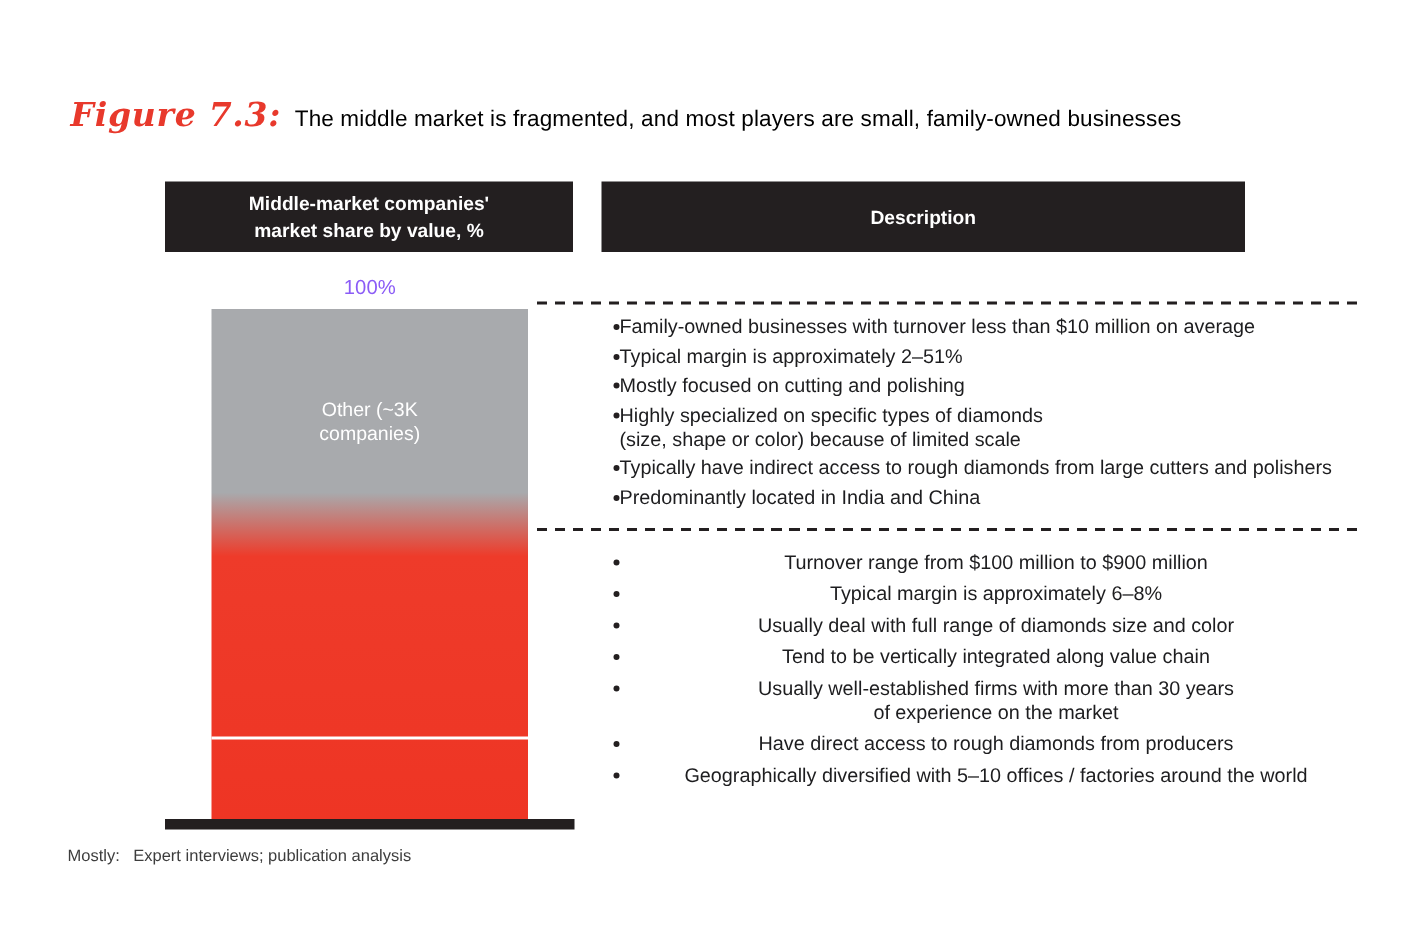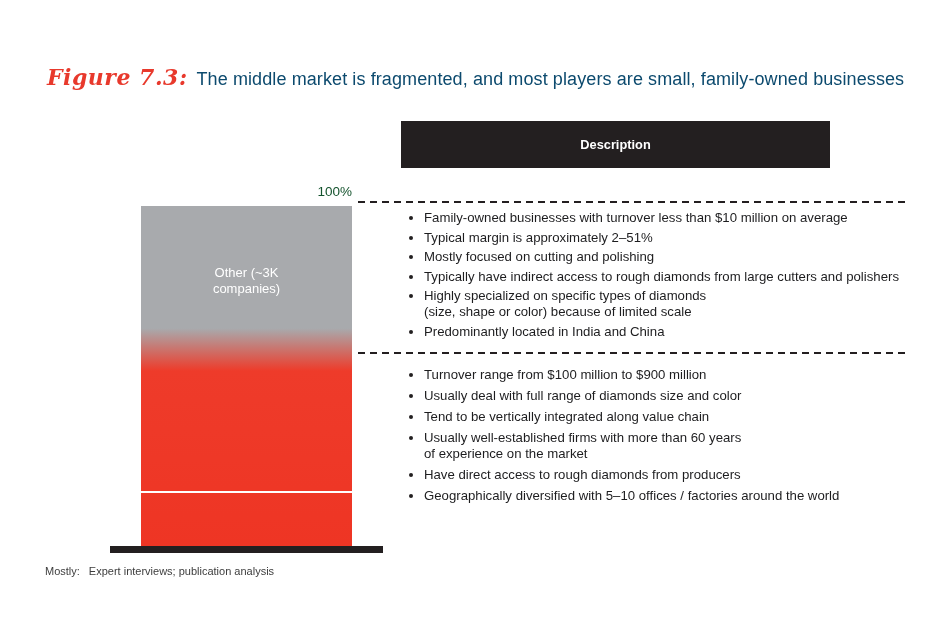--- a/index.html
+++ b/index.html
@@ -27,22 +27,22 @@
   }
   .fig-label {
     font-family: "DejaVu Serif", serif;
     font-style: italic;
     font-weight: bold;
     font-size: 22px;
     color: #e8392c;
     letter-spacing: 0.5px;
   }
   .fig-title {
-    font-size: 18px;
-    color: #0c4a6e;
+    font-size: 15px;
+    color: #000000;
     letter-spacing: 0.1px;
   }
 
   
   .hdr {
     position: absolute;
     top: 121px;
     height: 47px;
     background: #231f20;
     color: #ffffff;
@@ -57,23 +57,23 @@
   .hdr-left  { left: 110px; width: 272px; }
   .hdr-right { left: 401px; width: 429px; }
   .pre { white-space: pre-line; }
 
   
   .pct-label {
     position: absolute;
     left: 141px;
     top: 184px;
     width: 211px;
-    text-align: right;
+    text-align: center;
     font-size: 13.5px;
-    color: #14532d;
+    color: #8b5cf6;
   }
   .bar {
     position: absolute;
     left: 141px;
     top: 206px;
     width: 211px;
     height: 340px;
     background: linear-gradient(to bottom,
       #a8aaad 0%, #a8aaad 36%,
       #ee3b2a 48.5%, #ee3524 100%);
@@ -124,28 +124,27 @@
   .bullets {
     position: absolute;
     left: 400px;
     width: 515px;
     list-style: none;
   }
   .bullets-1 { top: 210px; }
   .bullets-2 { top: 367px; }
   .bullets li {
     display: flex;
-    gap: 11px;
     padding-left: 9px;
     font-size: 13.2px;
     line-height: 16px;
     color: #1d1d1f;
   }
   .bullets-1 li { margin-bottom: 3.5px; }
-  .bullets-2 li { margin-bottom: 5px; }
+  .bullets-2 li { margin-bottom: 5px; text-align: center; }
   .dot {
     width: 4px;
     height: 4px;
     border-radius: 50%;
     background: #231f20;
     margin-top: 6px;
     flex-shrink: 0;
   }
   .bullets li > span.txt { flex: 1; }
 
@@ -162,20 +161,24 @@
 </head>
 <body>
 
 <div id="page">
 
   <div class="title-row">
     <span class="fig-label">Figure 7.3:</span>
     <span class="fig-title">The middle market is fragmented, and most players are small, family-owned businesses</span>
   </div>
 
+  <div class="hdr hdr-left">
+    <span class="pre">Middle-market companies'
+market share by value, %</span>
+  </div>
   <div class="hdr hdr-right">
     <span>Description</span>
   </div>
 
   <div class="pct-label">100%</div>
 
   <div class="bar">
     <div class="seg-label seg-other pre">Other (~3K
 companies)</div>
     <div class="bar-divider"></div>
@@ -194,49 +197,53 @@
     <li>
         <span class="dot"></span>
         <span class="txt pre">Typical margin is approximately 2–51%</span>
       </li>
     <li>
         <span class="dot"></span>
         <span class="txt pre">Mostly focused on cutting and polishing</span>
       </li>
     <li>
         <span class="dot"></span>
-        <span class="txt pre">Typically have indirect access to rough diamonds from large cutters and polishers</span>
-      </li>
-    <li>
-        <span class="dot"></span>
         <span class="txt pre">Highly specialized on specific types of diamonds
 (size, shape or color) because of limited scale</span>
       </li>
     <li>
         <span class="dot"></span>
+        <span class="txt pre">Typically have indirect access to rough diamonds from large cutters and polishers</span>
+      </li>
+    <li>
+        <span class="dot"></span>
         <span class="txt pre">Predominantly located in India and China</span>
       </li>
   </ul>
 
   <ul class="bullets bullets-2">
     <li>
         <span class="dot"></span>
         <span class="txt pre">Turnover range from $100 million to $900 million</span>
       </li>
     <li>
         <span class="dot"></span>
+        <span class="txt pre">Typical margin is approximately 6–8%</span>
+      </li>
+    <li>
+        <span class="dot"></span>
         <span class="txt pre">Usually deal with full range of diamonds size and color</span>
       </li>
     <li>
         <span class="dot"></span>
         <span class="txt pre">Tend to be vertically integrated along value chain</span>
       </li>
     <li>
         <span class="dot"></span>
-        <span class="txt pre">Usually well-established firms with more than 60 years
+        <span class="txt pre">Usually well-established firms with more than 30 years
 of experience on the market</span>
       </li>
     <li>
         <span class="dot"></span>
         <span class="txt pre">Have direct access to rough diamonds from producers</span>
       </li>
     <li>
         <span class="dot"></span>
         <span class="txt pre">Geographically diversified with 5–10 offices / factories around the world</span>
       </li>

